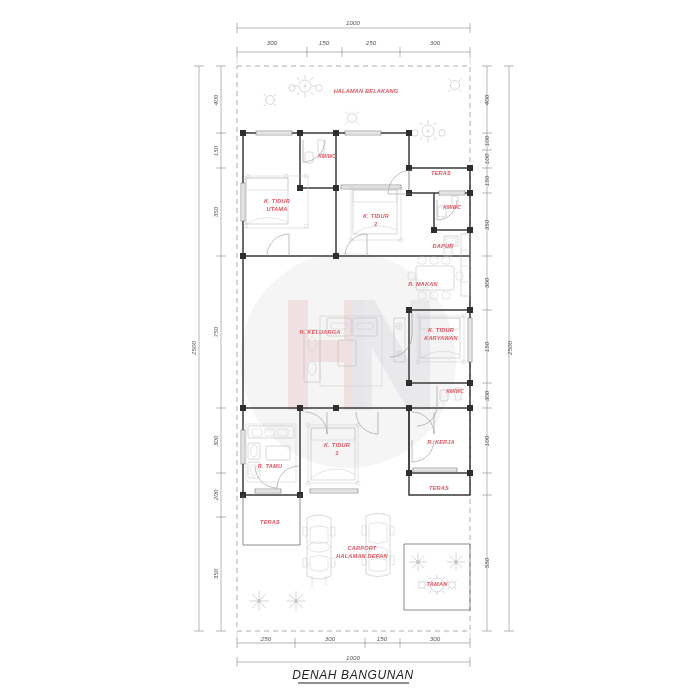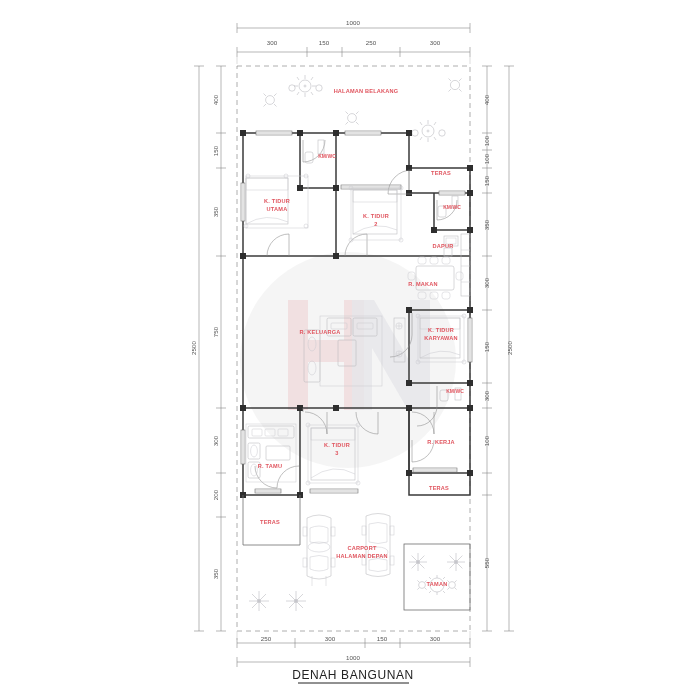--- a/index.html
+++ b/index.html
@@ -1,18 +1,18 @@
 <!DOCTYPE html>
 <html><head>
 <meta charset="utf-8">
 <style>
   html,body{margin:0;padding:0;background:#fff;}
   body{width:700px;height:700px;overflow:hidden;
        font-family:"Liberation Sans", sans-serif;background:#ffffff;}
-  #stage{position:relative;width:700px;height:700px;background:#fff;}
+  #stage{position:relative;width:700px;height:700px;background:#fff;font-style:italic;}
   svg{display:block;}
   .dim-txt{font-family:"Liberation Sans",sans-serif;font-size:6.2px;fill:#555;}
   .dim-txt-v{font-family:"Liberation Sans",sans-serif;font-size:6.2px;fill:#555;}
   .room-lbl{font-family:"Liberation Sans",sans-serif;font-size:5.6px;fill:#e0555f;
             font-weight:bold;letter-spacing:.2px;}
   .room-lbl-sm{font-family:"Liberation Sans",sans-serif;font-size:5.0px;fill:#e0555f;
             font-weight:bold;}
   .title-txt{font-family:"Liberation Sans",sans-serif;font-size:12px;fill:#222;
              letter-spacing:.6px;}
   .dimline{stroke:#888;stroke-width:.6;fill:none;}

